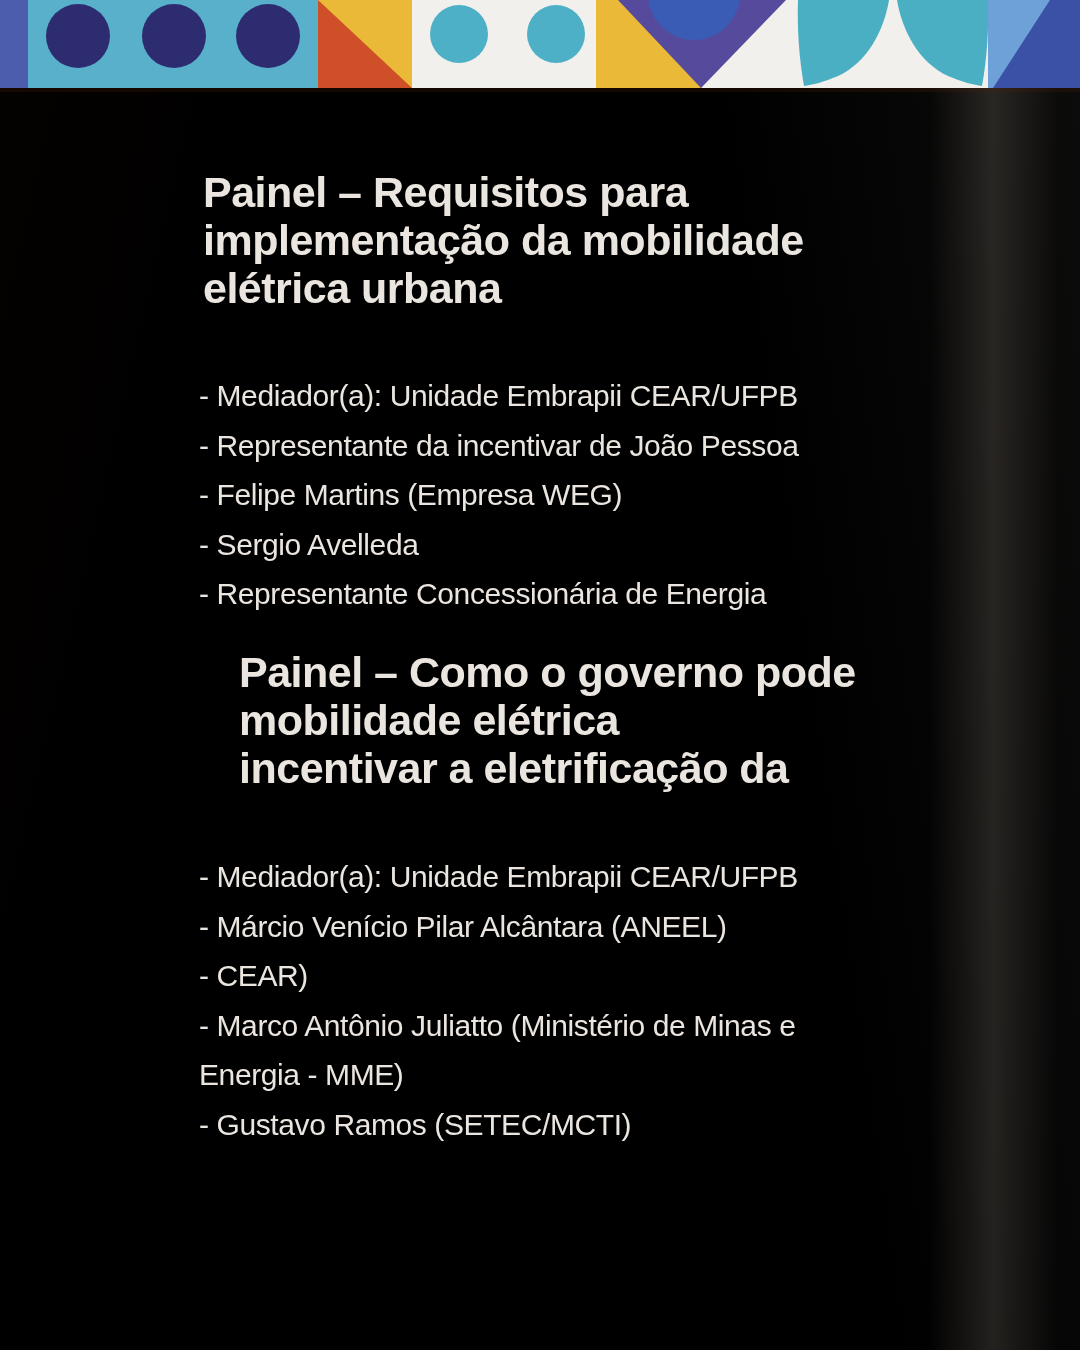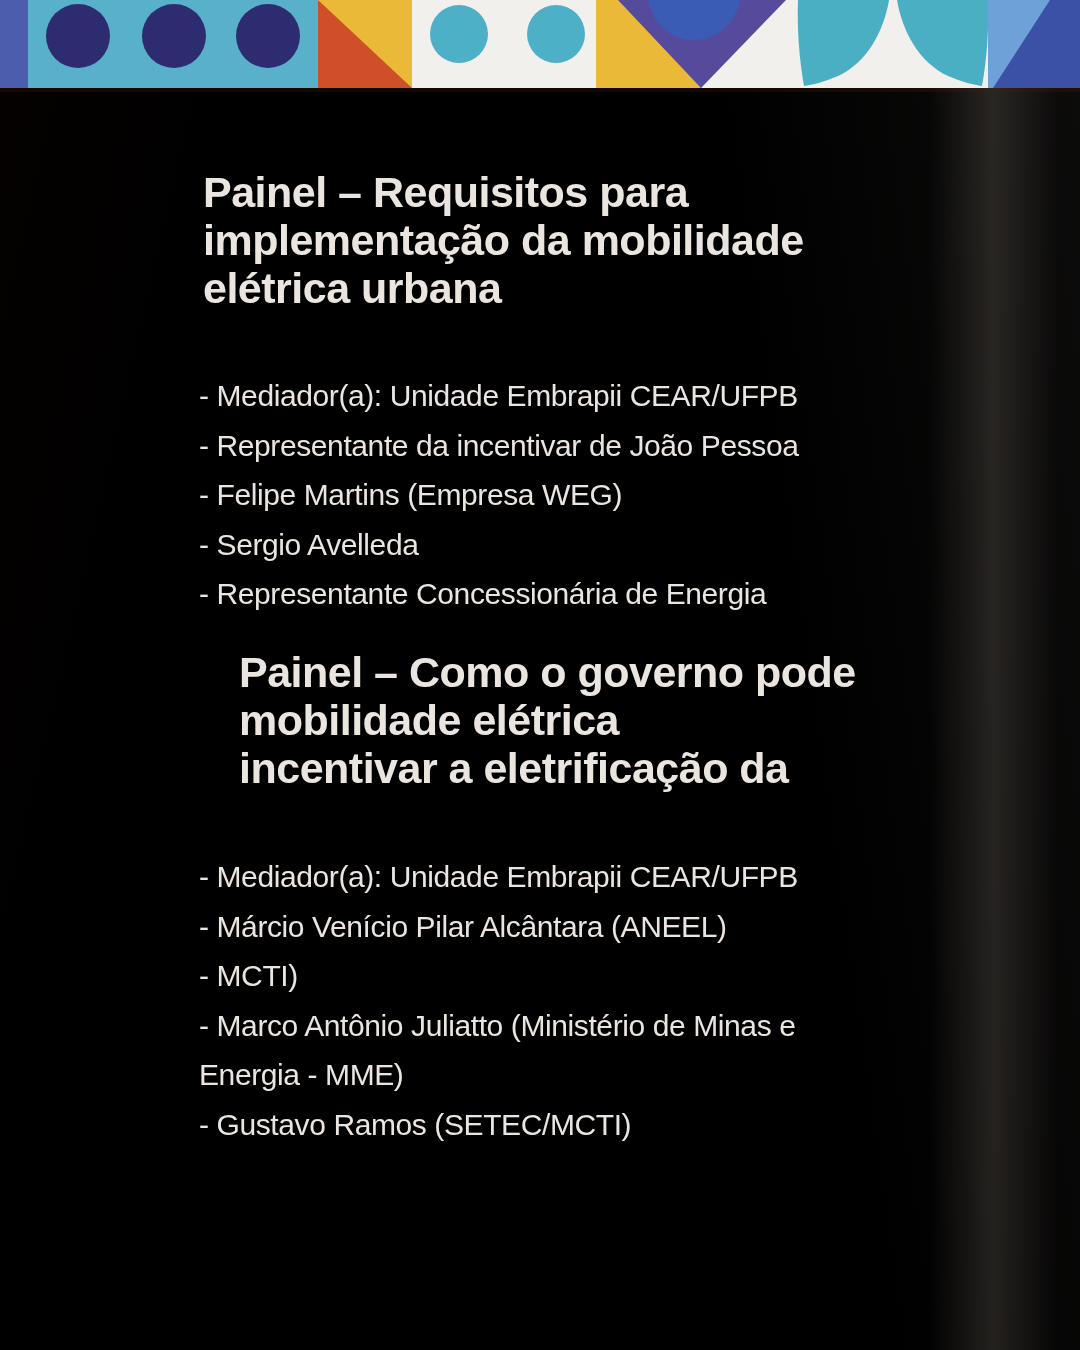--- a/index.html
+++ b/index.html
@@ -89,19 +89,19 @@
 
   <section>
     <h2 class="title t2">
       <div>Painel – Como o governo pode</div>
       <div>mobilidade elétrica</div>
       <div>incentivar a eletrificação da</div>
     </h2>
     <div class="list l2">
       <div>- Mediador(a): Unidade Embrapii CEAR/UFPB</div>
       <div>- Márcio Venício Pilar Alcântara (ANEEL)</div>
-      <div>- MCTI)</div>
+      <div>- CEAR)</div>
       <div>- Marco Antônio Juliatto (Ministério de Minas e</div>
       <div>Energia - MME)</div>
       <div>- Gustavo Ramos (SETEC/MCTI)</div>
     </div>
   </section>
 </div>
 
 </body></html>

